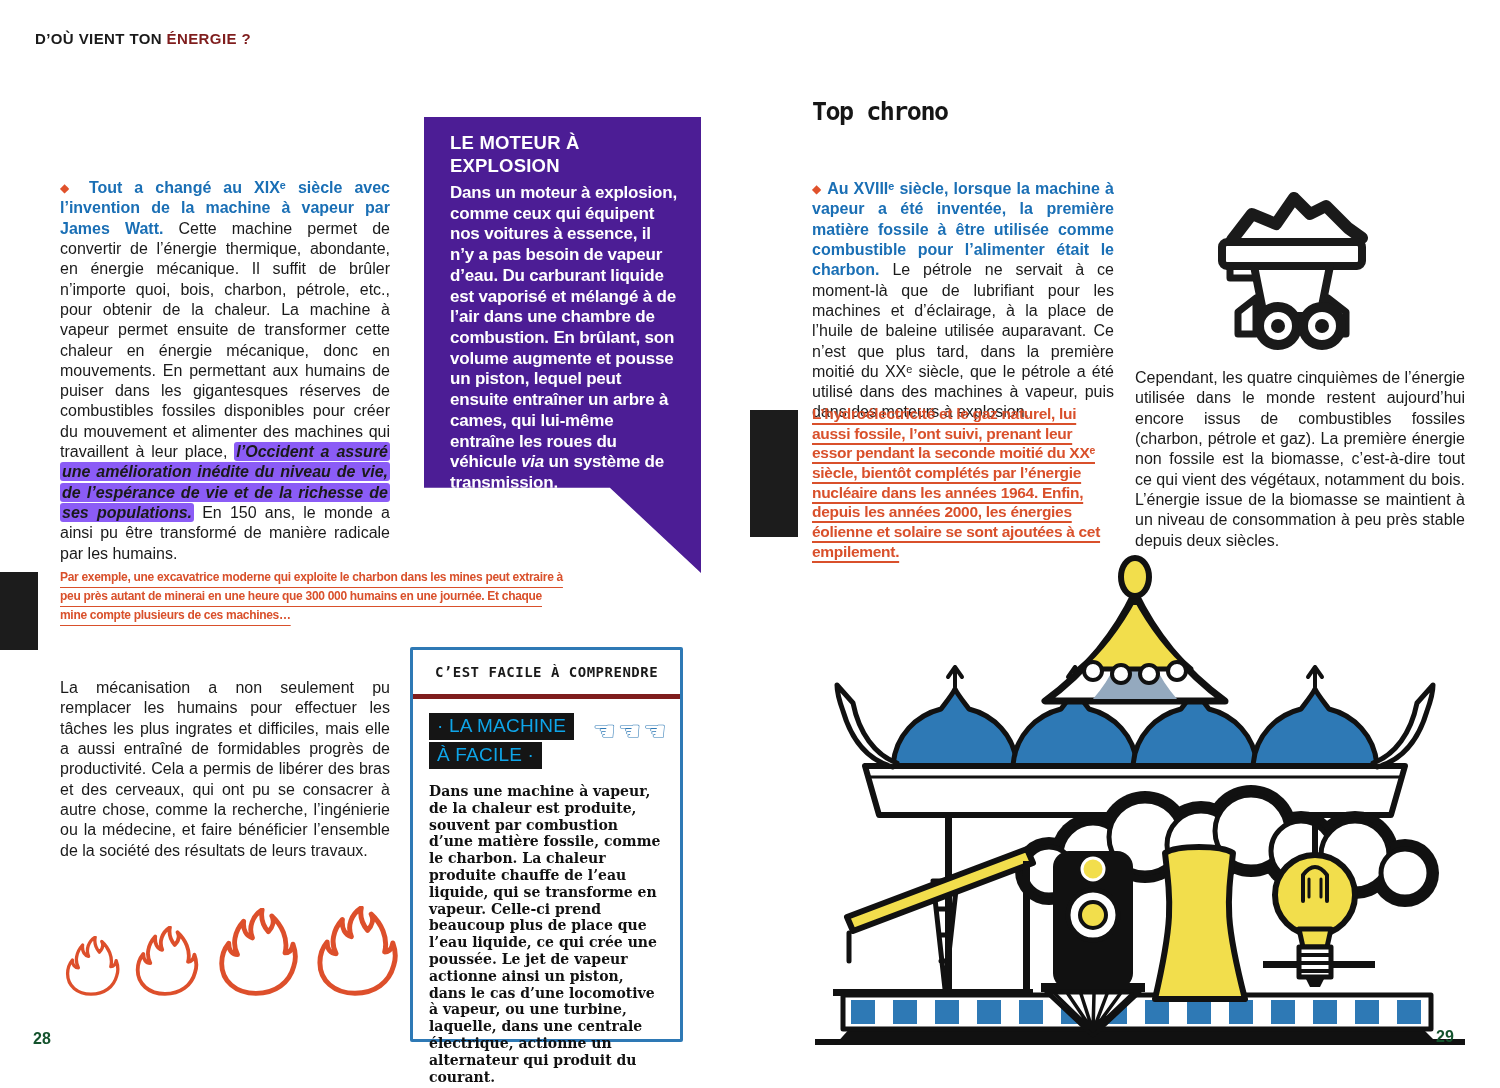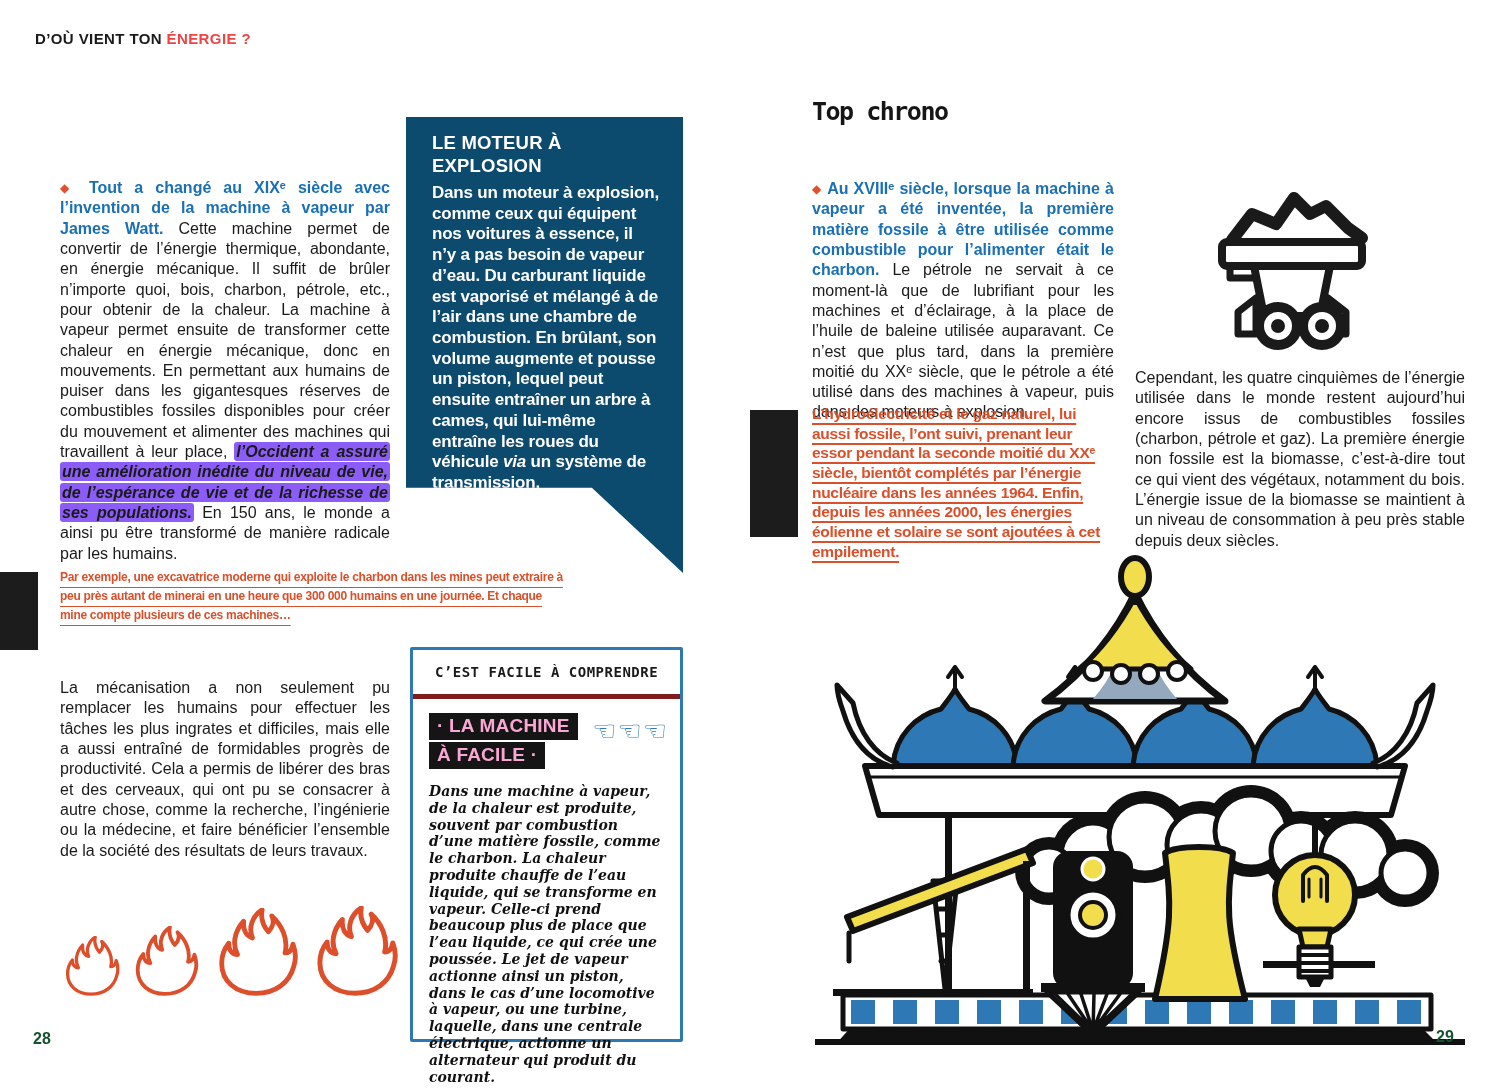--- a/index.html
+++ b/index.html
@@ -1,56 +1,56 @@
 <!DOCTYPE html>
 <html lang="fr"><head>
 <meta charset="utf-8">
 <style>
   html,body{margin:0;padding:0;background:#ffffff;}
   #page{position:relative;width:1500px;height:1088px;background:#ffffff;overflow:hidden;
         font-family:"Liberation Sans",sans-serif;color:#1a1a1a;}
   .abs{position:absolute;}
   
   .kicker{font-size:15px;font-weight:bold;letter-spacing:.4px;}
-  .kicker .accent{color:#ef4444;}
+  .kicker .accent{color:#7f1d1d;}
   
   .h-slab{font-family:"DejaVu Sans Mono",monospace;font-weight:bold;letter-spacing:-1.5px;
           font-size:27px;line-height:1.07;color:#161616;}
   .h-slab.small{font-size:25px;}
   
   .para{font-size:16px;line-height:1.27;text-align:justify;}
   .lead{color:#1a6fb5;font-weight:bold;}
   .diamond{color:#e0512b;font-size:12px;vertical-align:1px;}
   .hl{background:#8b5cf6;font-style:italic;font-weight:bold;padding:1px 2px;border-radius:3px;
       -webkit-box-decoration-break:clone;box-decoration-break:clone;}
   .callout{color:#d9502b;font-weight:bold;letter-spacing:-.3px;
            text-decoration:underline;text-decoration-thickness:1.5px;}
   .callout.left{font-size:12px;line-height:1.6;text-underline-offset:6px;text-decoration:underline;}
   .callout.right{font-size:15.5px;line-height:1.27;text-underline-offset:4px;}
   .blackbar{background:#1c1c1c;}
   
-  .bubble{left:406px;top:117px;width:277px;height:456px;background:#0c4a6e;color:#fff;
+  .bubble{left:424px;top:117px;width:277px;height:456px;background:#4c1d95;color:#fff;
           clip-path:polygon(0 0,100% 0,100% 100%,67.1% 81.3%,0 81.3%);
           box-sizing:border-box;padding:15px 24px 0 26px;}
   .bubble .btitle{font-size:18.5px;font-weight:bold;line-height:1.24;letter-spacing:.2px;}
   .bubble .bbody{margin-top:5px;font-size:17px;font-weight:bold;line-height:1.22;letter-spacing:-.2px;}
   
   .fbox{left:410px;top:647px;width:273px;height:395px;border:3px solid #2e79b5;border-radius:2px;
         box-sizing:border-box;background:#fff;}
   .fbox .fhead{height:44px;display:flex;align-items:center;justify-content:center;
                font-family:"DejaVu Sans Mono",monospace;font-weight:bold;font-size:14px;
                letter-spacing:.5px;border-bottom:5px solid #7f1d1d;}
   .fbox .fcontent{position:relative;padding:14px 16px 0 16px;}
-  .chip{display:inline-block;background:#151515;color:#f9a8d4;font-weight:bold;font-size:19px;
+  .chip{display:inline-block;background:#151515;color:#0ea5e9;font-weight:normal;font-size:19px;
         padding:2px 8px 3px 8px;letter-spacing:.2px;}
   .chip-row2{margin-top:2px;}
   .hands{position:absolute;right:12px;top:16px;color:#2e79b5;font-size:27px;letter-spacing:1px;
          font-family:"DejaVu Sans",sans-serif;}
   .fbody{margin-top:14px;font-family:"DejaVu Serif",serif;font-weight:bold;font-size:14px;
-         line-height:1.2;color:#111;font-style:italic;}
+         line-height:1.2;color:#111;}
   
   .pagenum{font-size:16px;font-weight:bold;color:#14532d;}
 </style>
 </head>
 <body>
 
 <div id="page">
 
   <div class="abs kicker" style="left:35px;top:30px;">
     <span>D’OÙ VIENT TON </span><span class="accent">ÉNERGIE ?</span>

